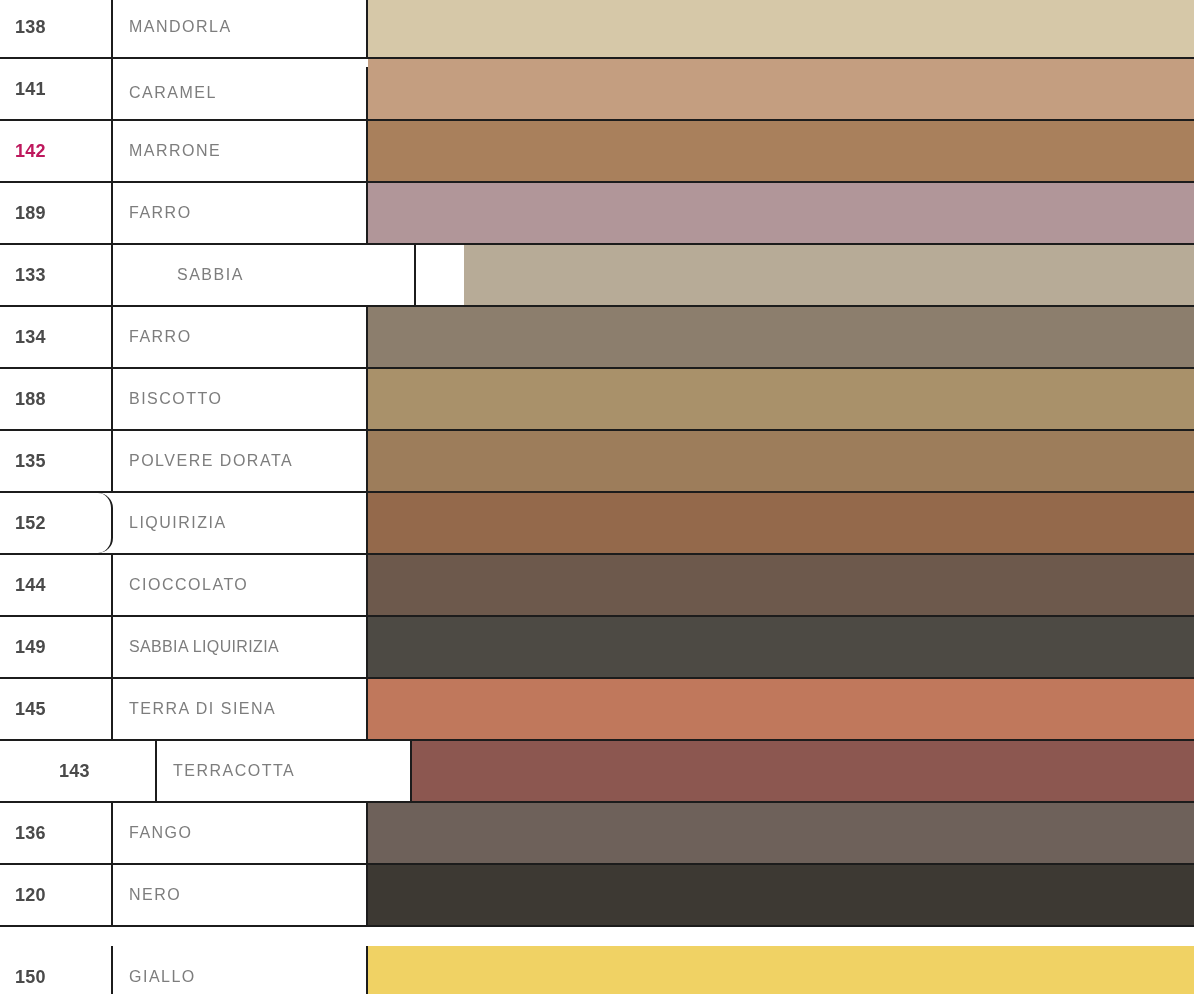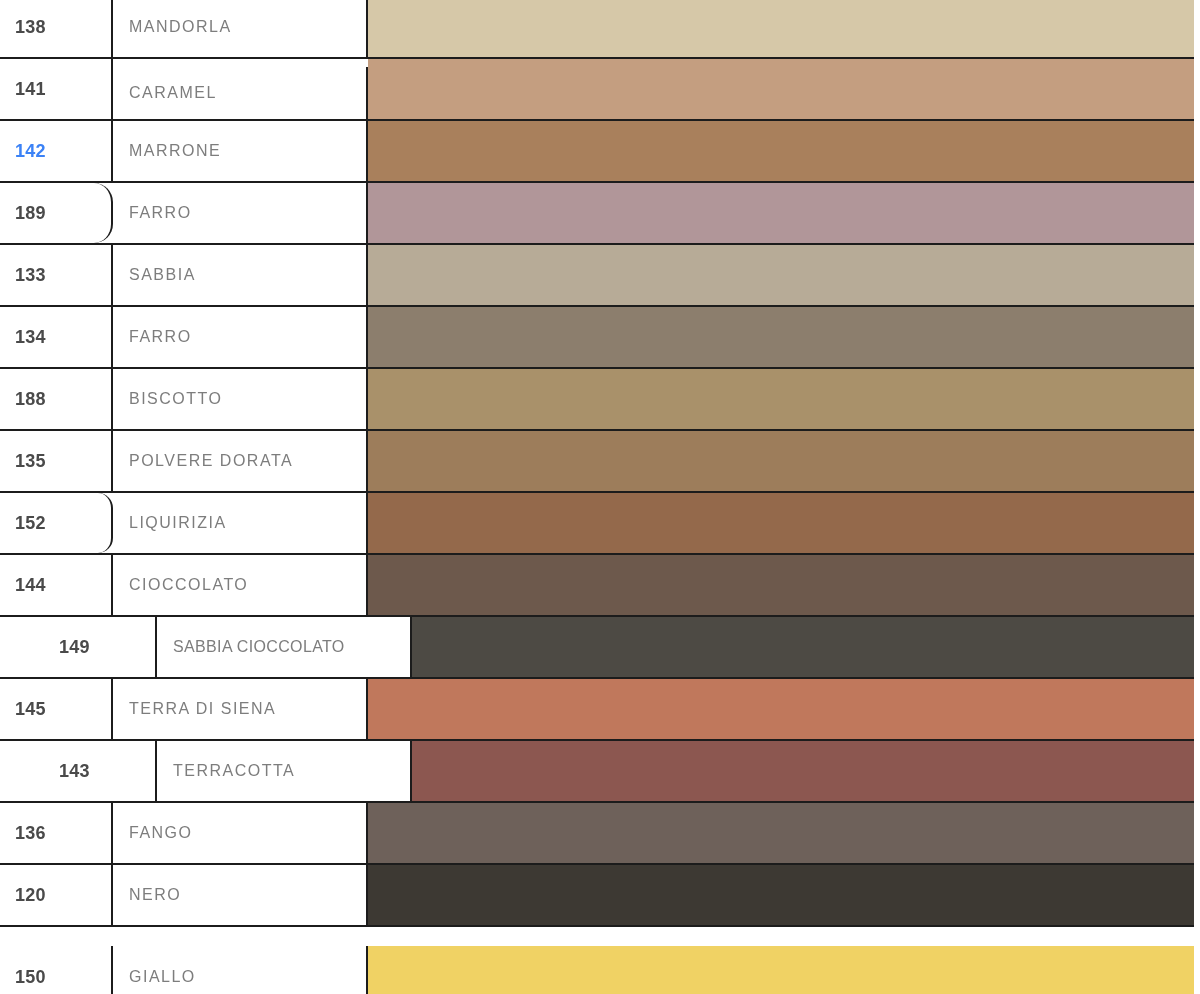--- a/index.html
+++ b/index.html
@@ -107,30 +107,30 @@
         <div class="cell-code" style="border-right-color: rgb(28, 28, 28); color: rgb(74, 74, 74);">138</div>
         <div class="cell-name" style="border-right-color: rgb(28, 28, 28); color: rgb(125, 125, 125);">MANDORLA</div>
         <div class="cell-swatch" style="background-color: rgb(214, 200, 168);"></div>
       </div>
       <div class="color-row" style="border-bottom-color: rgb(28, 28, 28);">
         <div class="cell-code" style="border-right-color: rgb(28, 28, 28); color: rgb(74, 74, 74);">141</div>
         <div class="cell-name" style="border-right-color: rgb(28, 28, 28); color: rgb(125, 125, 125); margin-top: 8px;">CARAMEL</div>
         <div class="cell-swatch" style="background-color: rgb(196, 158, 128);"></div>
       </div>
       <div class="color-row" style="border-bottom-color: rgb(28, 28, 28);">
-        <div class="cell-code" style="border-right-color: rgb(28, 28, 28); color: #3b82f6;">142</div>
+        <div class="cell-code" style="border-right-color: rgb(28, 28, 28); color: #be185d;">142</div>
         <div class="cell-name" style="border-right-color: rgb(28, 28, 28); color: rgb(125, 125, 125);">MARRONE</div>
         <div class="cell-swatch" style="background-color: rgb(169, 128, 92);"></div>
       </div>
       <div class="color-row" style="border-bottom-color: rgb(28, 28, 28);">
-        <div class="cell-code" style="border-right-color: rgb(28, 28, 28); color: rgb(74, 74, 74); border-radius: 19px;">189</div>
+        <div class="cell-code" style="border-right-color: rgb(28, 28, 28); color: rgb(74, 74, 74);">189</div>
         <div class="cell-name" style="border-right-color: rgb(28, 28, 28); color: rgb(125, 125, 125);">FARRO</div>
         <div class="cell-swatch" style="background-color: rgb(177, 150, 153);"></div>
       </div>
-      <div class="color-row" style="border-bottom-color: rgb(28, 28, 28);">
+      <div class="color-row" style="border-bottom-color: rgb(28, 28, 28); gap: 48px;">
         <div class="cell-code" style="border-right-color: rgb(28, 28, 28); color: rgb(74, 74, 74);">133</div>
         <div class="cell-name" style="border-right-color: rgb(28, 28, 28); color: rgb(125, 125, 125);">SABBIA</div>
         <div class="cell-swatch" style="background-color: rgb(183, 171, 151);"></div>
       </div>
       <div class="color-row" style="border-bottom-color: rgb(28, 28, 28);">
         <div class="cell-code" style="border-right-color: rgb(28, 28, 28); color: rgb(74, 74, 74);">134</div>
         <div class="cell-name" style="border-right-color: rgb(28, 28, 28); color: rgb(125, 125, 125);">FARRO</div>
         <div class="cell-swatch" style="background-color: rgb(140, 126, 109);"></div>
       </div>
       <div class="color-row" style="border-bottom-color: rgb(28, 28, 28);">
@@ -146,23 +146,23 @@
       <div class="color-row" style="border-bottom-color: rgb(28, 28, 28);">
         <div class="cell-code" style="border-right-color: rgb(28, 28, 28); color: rgb(74, 74, 74); border-radius: 15px;">152</div>
         <div class="cell-name" style="border-right-color: rgb(28, 28, 28); color: rgb(125, 125, 125);">LIQUIRIZIA</div>
         <div class="cell-swatch" style="background-color: rgb(148, 105, 75);"></div>
       </div>
       <div class="color-row" style="border-bottom-color: rgb(28, 28, 28);">
         <div class="cell-code" style="border-right-color: rgb(28, 28, 28); color: rgb(74, 74, 74);">144</div>
         <div class="cell-name" style="border-right-color: rgb(28, 28, 28); color: rgb(125, 125, 125);">CIOCCOLATO</div>
         <div class="cell-swatch" style="background-color: rgb(109, 89, 76);"></div>
       </div>
-      <div class="color-row" style="border-bottom-color: rgb(28, 28, 28); padding-left: 44px;">
+      <div class="color-row" style="border-bottom-color: rgb(28, 28, 28);">
         <div class="cell-code" style="border-right-color: rgb(28, 28, 28); color: rgb(74, 74, 74);">149</div>
-        <div class="cell-name tight" style="border-right-color: rgb(28, 28, 28); color: rgb(125, 125, 125);">SABBIA CIOCCOLATO</div>
+        <div class="cell-name tight" style="border-right-color: rgb(28, 28, 28); color: rgb(125, 125, 125);">SABBIA LIQUIRIZIA</div>
         <div class="cell-swatch" style="background-color: rgb(77, 74, 68);"></div>
       </div>
       <div class="color-row" style="border-bottom-color: rgb(28, 28, 28);">
         <div class="cell-code" style="border-right-color: rgb(28, 28, 28); color: rgb(74, 74, 74);">145</div>
         <div class="cell-name" style="border-right-color: rgb(28, 28, 28); color: rgb(125, 125, 125);">TERRA DI SIENA</div>
         <div class="cell-swatch" style="background-color: rgb(192, 120, 92);"></div>
       </div>
       <div class="color-row" style="border-bottom-color: rgb(28, 28, 28);">
         <div class="cell-code" style="border-right-color: rgb(28, 28, 28); color: rgb(74, 74, 74); margin-left: 44px;">143</div>
         <div class="cell-name" style="border-right-color: rgb(28, 28, 28); color: rgb(125, 125, 125);">TERRACOTTA</div>

